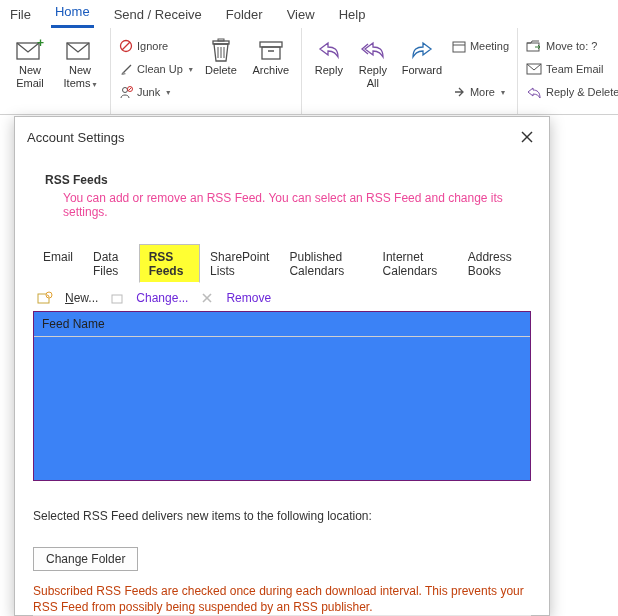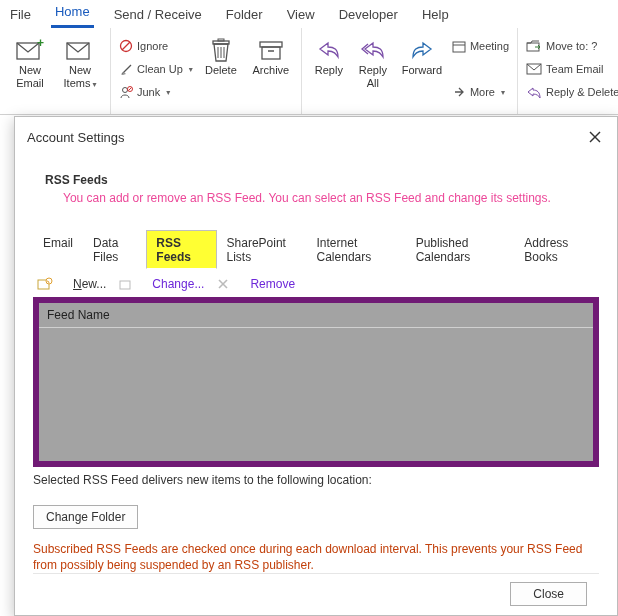--- a/index.html
+++ b/index.html
@@ -78,21 +78,21 @@
     padding: 0 2px;
     cursor: default;
     white-space: nowrap;
   }
   .dd { font-size: 8px; color: #666; margin-left: 2px; }
   
   .dialog {
     position: absolute;
     left: 14px;
     top: 116px;
-    width: 604px;
+    width: 536px;
     height: 500px;
     background: #ffffff;
     border: 1px solid #bcbcbc;
     box-shadow: 0 4px 14px rgba(0,0,0,0.25);
     display: flex;
     flex-direction: column;
   }
   .dlg-titlebar {
     display: flex;
     align-items: center;
@@ -136,43 +136,43 @@
   .tab.highlight {
     background: #ffff33;
   }
   .tool-row {
     display: flex;
     align-items: center;
     gap: 12px;
     padding: 8px 4px 6px 4px;
     font-size: 12px;
   }
-  .tool { display: flex; align-items: flex-end; gap: 20px; cursor: default; }
+  .tool { display: flex; align-items: flex-end; gap: 12px; cursor: default; }
   .tool.disabled { color: #6d28d9; }
   .listbox {
-    border: 6px solid #701a75;
+    border: 1px solid #701a75;
     height: 170px;
-    background: #a3a3a3;
+    background: #3b82f6;
     display: flex;
     flex-direction: column;
   }
   .listhead {
     display: flex;
     border-bottom: 1px solid #d0d0d0;
     font-size: 12px;
     font-weight: 400;
     color: #222;
   }
   .listhead .col {
     padding: 5px 8px;
     border-right: 1px solid #e0e0e0;
   }
   .listhead .col:last-child { border-right: none; flex: 1; }
   .col-feed { width: 335px; }
-  .below-list { margin-top: 6px; font-size: 12px; }
+  .below-list { margin-top: 28px; font-size: 12px; }
   .btn {
     border: 1px solid #adadad;
     background: #fdfdfd;
     padding: 4px 12px;
     font-size: 12px;
     cursor: default;
     display: inline-block;
   }
   .footer {
     display: flex;
@@ -186,21 +186,20 @@
 </style>
 </head>
 <body>
 
 <div class="menubar">
   <div class="menu-item">File</div>
   <div class="menu-item active">Home</div>
   <div class="menu-item">Send / Receive</div>
   <div class="menu-item">Folder</div>
   <div class="menu-item">View</div>
-  <div class="menu-item">Developer</div>
   <div class="menu-item">Help</div>
 </div>
 
 <div class="ribbon">
 
   <div class="rgroup">
     <div class="stackbtn">
       <span class="ico">
         <svg width="28" height="22" viewBox="0 0 28 22">
             <rect x="1" y="4" width="22" height="16" fill="none" stroke="#555" stroke-width="1.3"></rect>
@@ -377,22 +376,22 @@
   </div>
   <div class="dlg-body">
     <div class="dlg-heading">RSS Feeds</div>
     <div class="dlg-sub">You can add or remove an RSS Feed. You can select an RSS Feed and change its settings.</div>
 
     <div class="tabs">
       <div class="tab">Email</div>
       <div class="tab">Data Files</div>
       <div class="tab active highlight">RSS Feeds</div>
       <div class="tab">SharePoint Lists</div>
+      <div class="tab">Published Calendars</div>
       <div class="tab">Internet Calendars</div>
-      <div class="tab">Published Calendars</div>
       <div class="tab">Address Books</div>
     </div>
 
     <div class="tool-row">
       <div class="tool">
         <span>
             <svg width="16" height="14">
               <rect x="1" y="3" width="11" height="9" fill="#fff" stroke="#c9a63a"></rect>
               <circle cx="12" cy="4" r="3" fill="#fff" stroke="#e0a030"></circle>
               <path d="M10 4 a2 2 0 0 1 2 2" fill="none" stroke="#e0a030"></path>
@@ -421,21 +420,21 @@
 
     <div class="listbox">
       <div class="listhead">
         <div class="col col-feed">Feed Name</div>
       </div>
 
     </div>
 
     <div class="below-list">Selected RSS Feed delivers new items to the following location:</div>
 
-    <div style="margin-top:18px">
+    <div style="margin-top:24px">
       <span class="btn">Change Folder</span>
     </div>
 
     <div class="note">Subscribed RSS Feeds are checked once during each download interval. This prevents your RSS Feed from possibly being suspended by an RSS publisher.</div>
 
     <div class="footer">
       <span class="btn" style="padding:4px 22px">Close</span>
     </div>
   </div>
 </div>

